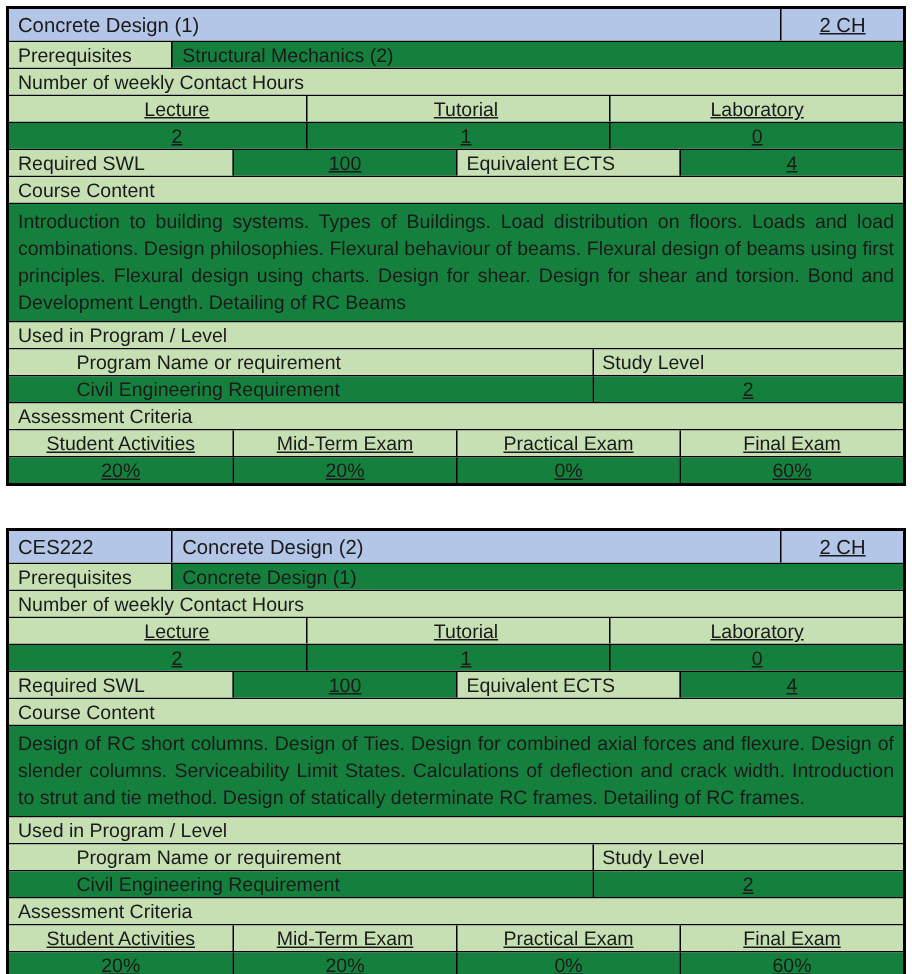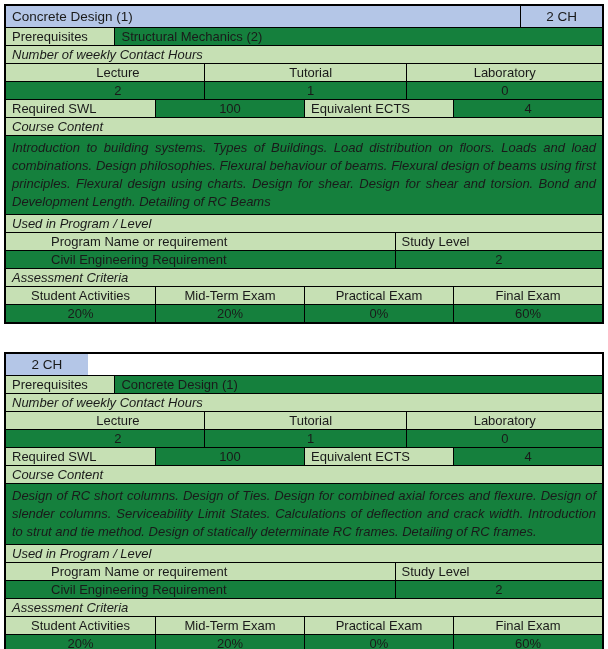--- a/index.html
+++ b/index.html
@@ -29,22 +29,22 @@
     line-height:17px;
     padding:0 6px;
     overflow:hidden;
     white-space:nowrap;
   }
   .cell + .cell{border-left:1px solid var(--border);}
   .hdr .cell{line-height:21px;font-size:13.5px;}
   .blue{background:var(--blue);}
   .green{background:var(--green);}
   .white{background:#15803d;}
-  .center{text-align:center;}
-  .full{width:100%;font-style:italic;}
+  .center{text-align:center;text-decoration:underline;}
+  .full{width:100%;}
   
   .c-code{width:18.2%;}
   .c-title{flex:1;}
   .c-credit{width:13.7%;}
   .c-rest{flex:1;}
   .t1{width:33.2%;padding-left:32px;}
   .t2{width:34%;padding-left:16px;}
   .t3{flex:1;text-align:center;}
   .q{width:25%;}
   .q:last-child{flex:1;}
@@ -118,20 +118,22 @@
   <div class="row">
     <div class="cell q white center">20%</div>
     <div class="cell q white center">20%</div>
     <div class="cell q white center">0%</div>
     <div class="cell q white center">60%</div>
   </div>
 </div>
 
 <div class="course-table">
   <div class="row hdr">
+    <div class="cell c-code blue">CES222</div>
+    <div class="cell c-title blue">Concrete Design (2)</div>
     <div class="cell c-credit blue center">2 CH</div>
   </div>
   <div class="row">
     <div class="cell c-code green">Prerequisites</div>
     <div class="cell c-rest white">Concrete Design (1)</div>
   </div>
   <div class="row">
     <div class="cell full green">Number of weekly Contact Hours</div>
   </div>
   <div class="row">

